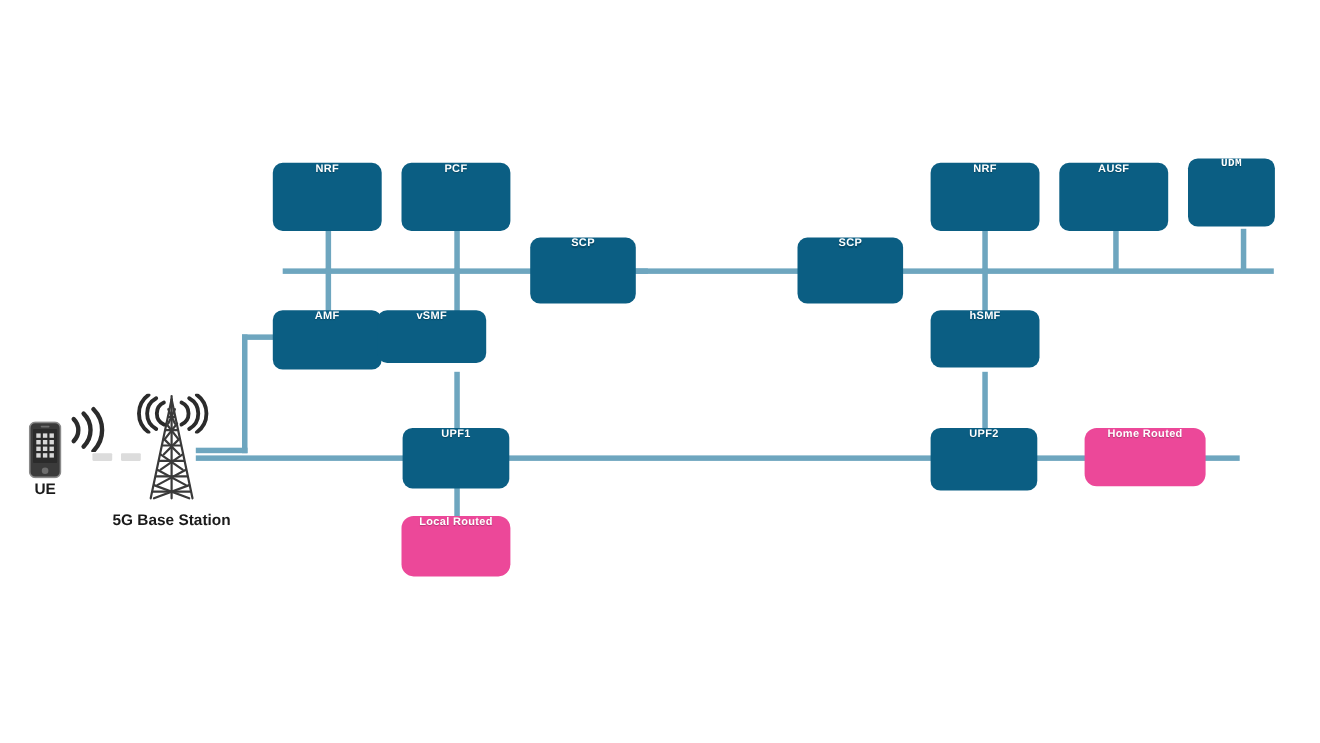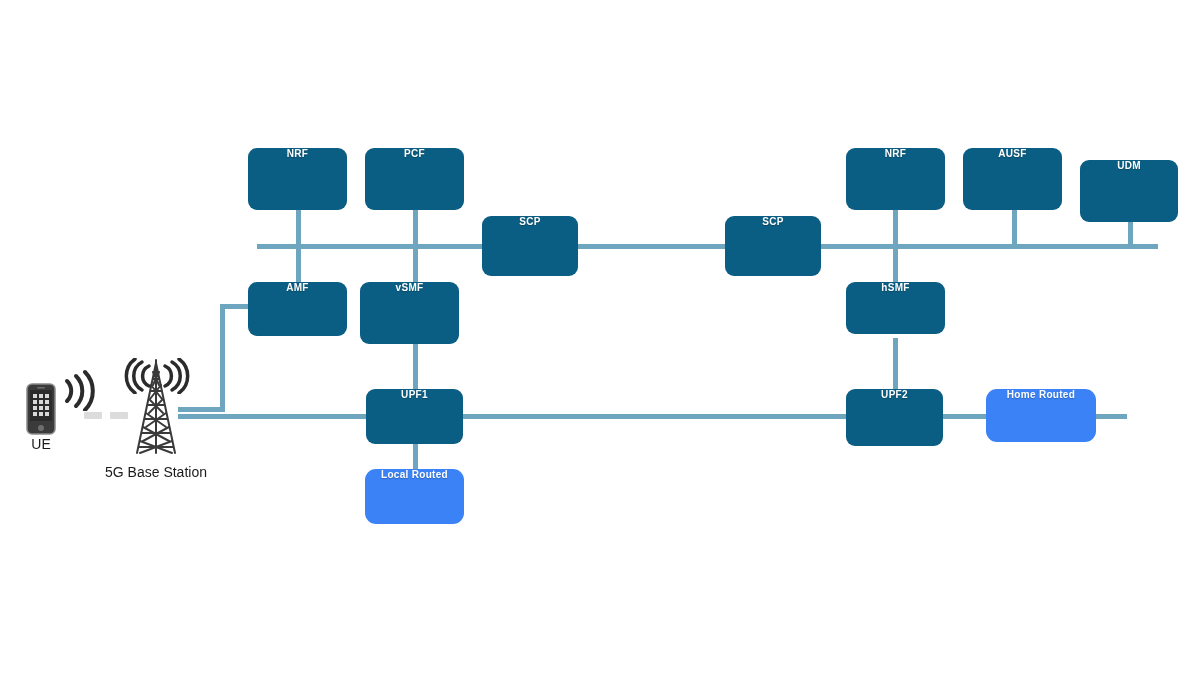--- a/index.html
+++ b/index.html
@@ -28,21 +28,21 @@
     font-weight: bold;
     font-size: 10px;
     letter-spacing: 0.3px;
     text-shadow: 0 1px 1px rgba(0,0,0,0.25);
     z-index: 3;
   }
   .node.nf {
     background: #0b5e83;
   }
   .node.routed {
-    background: #3b82f6;
+    background: #ec4899;
     border-radius: 11px;
   }
   .backhaul {
     position: absolute;
     box-sizing: border-box;
     background: #a7bfd0;
     border-radius: 22px;
     color: #ffffff;
     font-weight: bold;
     font-size: 15px;
@@ -57,21 +57,21 @@
   .link {
     position: absolute;
     background: #6ea6bf;
     z-index: 2;
   }
   .link.h { height: 5px; }
   .link.v { width: 5px; }
   .caption {
     position: absolute;
     color: #1a1a1a;
-    font-weight: normal;
+    font-weight: bold;
     font-size: 14px;
     text-align: center;
     z-index: 4;
   }
   .dash-seg {
     position: absolute;
     background: #dcdcdc;
     height: 7px;
     border-radius: 1px;
     z-index: 2;
@@ -128,21 +128,21 @@
   </div>
 
   <div class="node nf" style="left:365px; top:148px; width:99px; height:62px;">
     <span>PCF</span>
   </div>
 
   <div class="node nf" style="left:248px; top:282px; width:99px; height:54px;">
     <span>AMF</span>
   </div>
 
-  <div class="node nf" style="left:360px; top:282px; width:99px; height:62px;">
+  <div class="node nf" style="left:343px; top:282px; width:99px; height:48px;">
     <span>vSMF</span>
   </div>
 
   <div class="node nf" style="left:482px; top:216px; width:96px; height:60px;">
     <span>SCP</span>
   </div>
 
   <div class="node nf" style="left:366px; top:389px; width:97px; height:55px;">
     <span>UPF1</span>
   </div>
@@ -156,21 +156,21 @@
   </div>
 
   <div class="node nf" style="left:846px; top:148px; width:99px; height:62px;">
     <span>NRF</span>
   </div>
 
   <div class="node nf" style="left:963px; top:148px; width:99px; height:62px;">
     <span>AUSF</span>
   </div>
 
-  <div class="node nf" style="left:1080px; top:160px; width:98px; height:62px;">
+  <div class="node nf" style="left:1080px; top:144px; width:79px; height:62px;font-family:Liberation Mono, monospace;">
     <span>UDM</span>
   </div>
 
   <div class="node nf" style="left:846px; top:282px; width:99px; height:52px;">
     <span>hSMF</span>
   </div>
 
   <div class="node nf" style="left:846px; top:389px; width:97px; height:57px;">
     <span>UPF2</span>
   </div>

